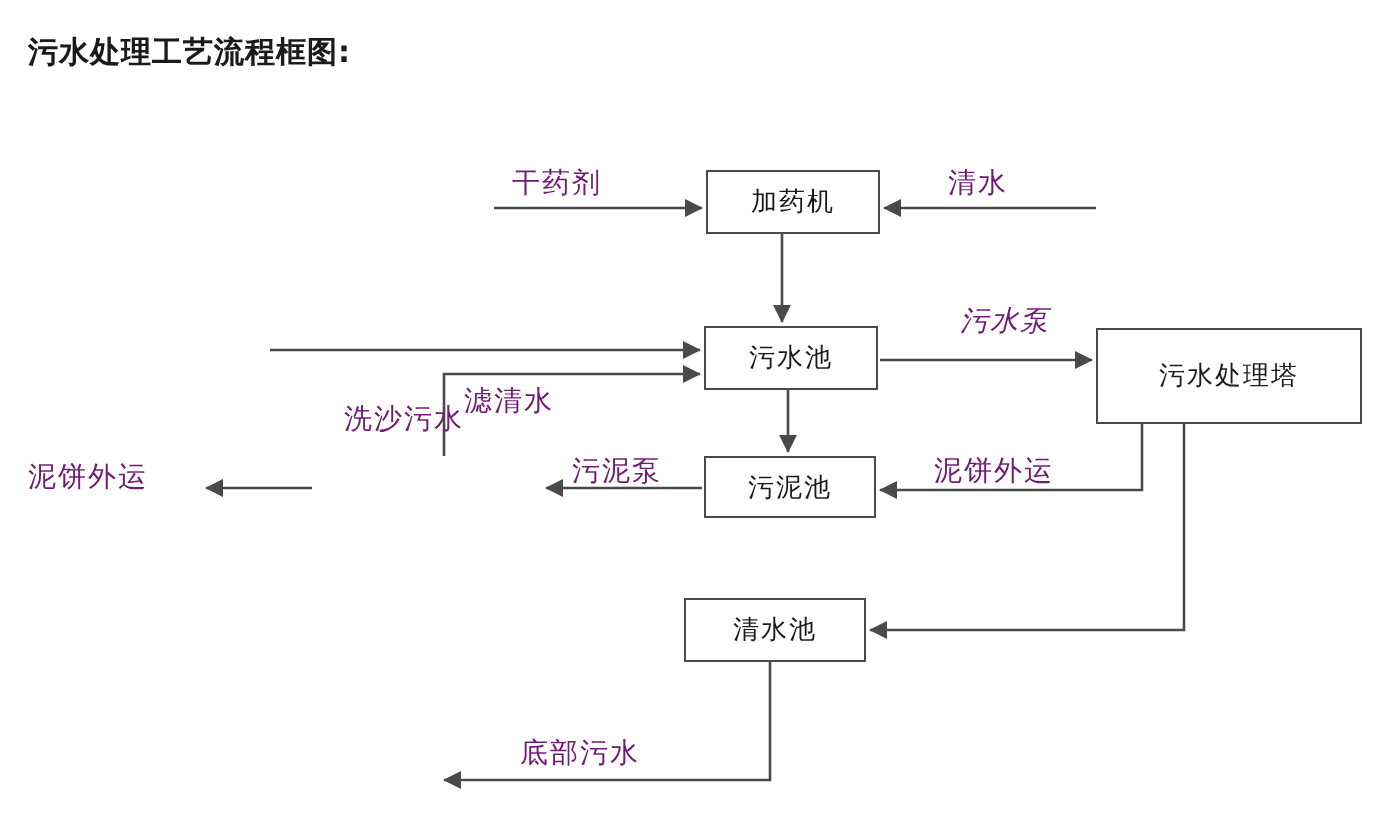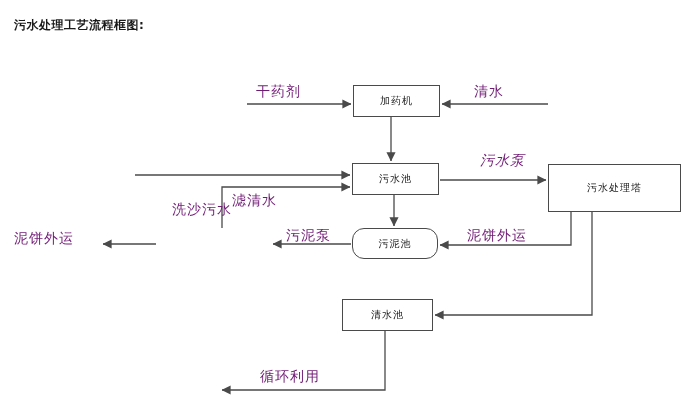--- a/index.html
+++ b/index.html
@@ -12,21 +12,21 @@
     width: 700px;
     height: 420px;
     background: #ffffff;
     overflow: hidden;
     font-family: "DejaVu Sans", "Liberation Sans", sans-serif;
   }
   #diagram-title {
     position: absolute;
     left: 14px;
     top: 17px;
-    font-size: 12px;
+    font-size: 15px;
     font-weight: bold;
     color: #1a1a1a;
     letter-spacing: 0.5px;
     white-space: nowrap;
   }
   #flow-svg {
     position: absolute;
     left: 0;
     top: 0;
     width: 700px;
@@ -34,21 +34,21 @@
   }
   .node-box {
     position: absolute;
     box-sizing: border-box;
     border: 1px solid #4a4a4a;
     background: #ffffff;
     display: flex;
     align-items: center;
     justify-content: center;
     color: #1a1a1a;
-    font-size: 10px;
+    font-size: 13px;
     letter-spacing: 1px;
     white-space: nowrap;
   }
   .edge-label {
     position: absolute;
     color: #701a75;
     font-size: 14px;
     letter-spacing: 1px;
     white-space: nowrap;
   }
@@ -100,21 +100,21 @@
 
   <div class="node-box" style="left:352px;top:163px;width:87px;height:32px;">
     <span>污水池</span>
   </div>
 
   <div class="node-box" style="left:548px;top:164px;width:133px;height:48px;">
     <span>污水处理塔</span>
   </div>
 
 
-  <div class="node-box" style="left:352px;top:228px;width:86px;height:31px;border-radius:12px;">
+  <div class="node-box" style="left:352px;top:228px;width:86px;height:31px;">
     <span>污泥池</span>
   </div>
 
   <div class="node-box" style="left:342px;top:299px;width:91px;height:32px;align-items:center;">
     <span>清水池</span>
   </div>
 
   <div class="edge-label" style="left:256px;top:83px;">干药剂</div>
 
   <div class="edge-label" style="left:474px;top:83px;">清水</div>
@@ -124,15 +124,15 @@
   <div class="edge-label" style="left:480px;top:152px;font-style:italic;">污水泵</div>
 
   <div class="edge-label" style="left:232px;top:192px;">滤清水</div>
 
   <div class="edge-label" style="left:14px;top:230px;">泥饼外运</div>
 
   <div class="edge-label" style="left:286px;top:227px;">污泥泵</div>
 
   <div class="edge-label" style="left:467px;top:227px;">泥饼外运</div>
 
-  <div class="edge-label" style="left:260px;top:368px;">循环利用</div>
+  <div class="edge-label" style="left:260px;top:368px;">底部污水</div>
 
 </div>
 
 </body></html>

